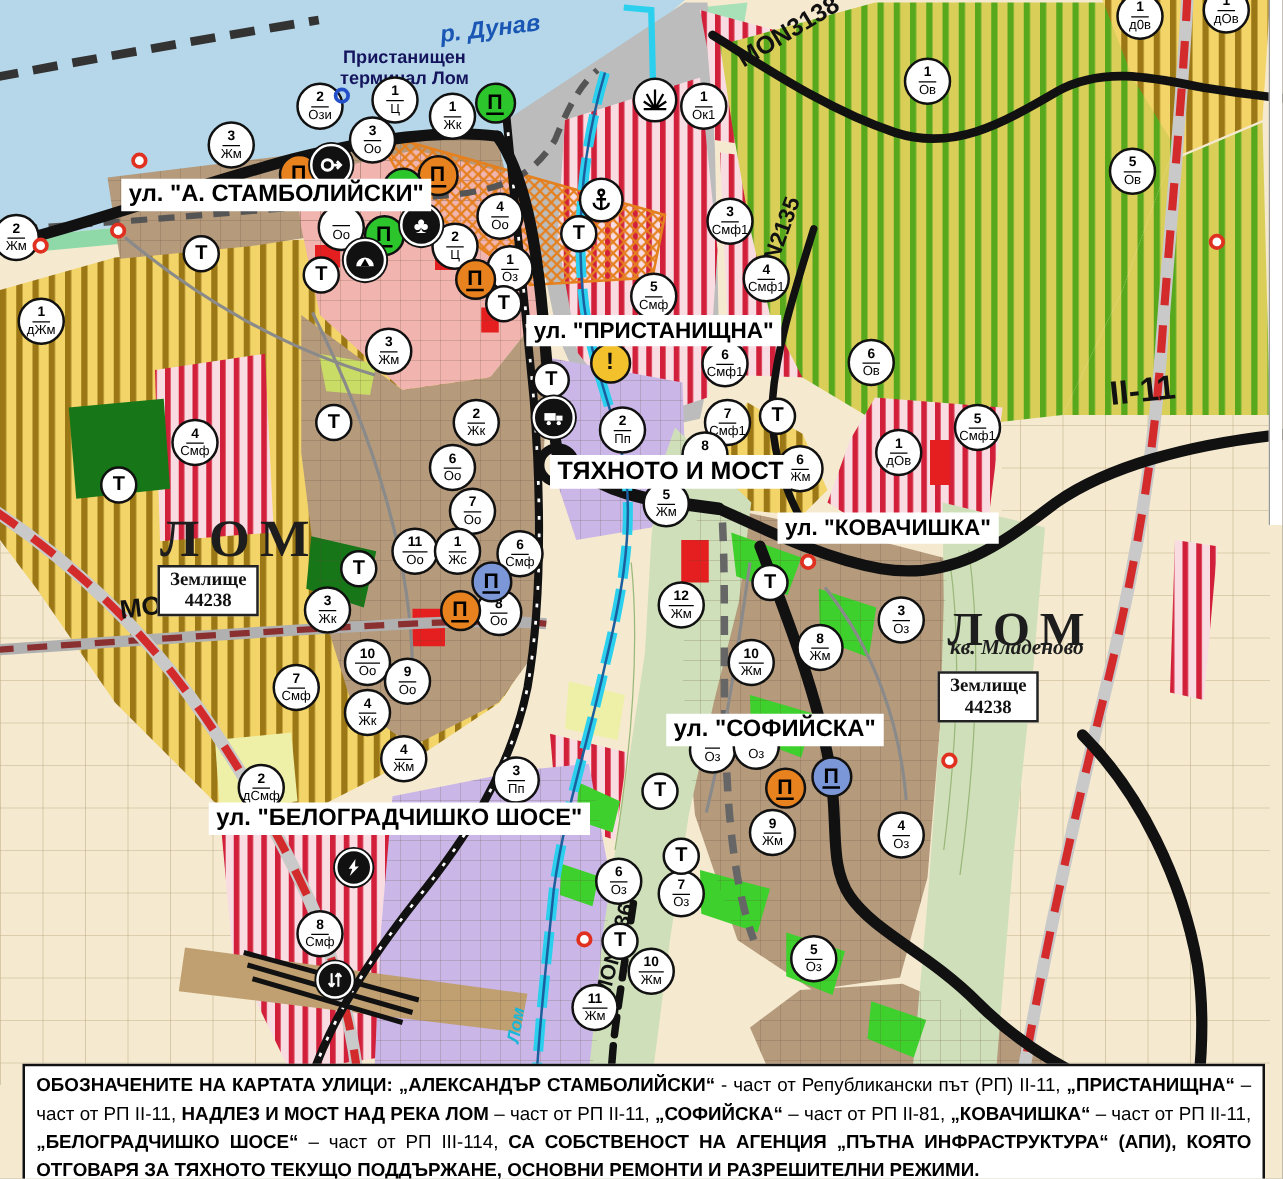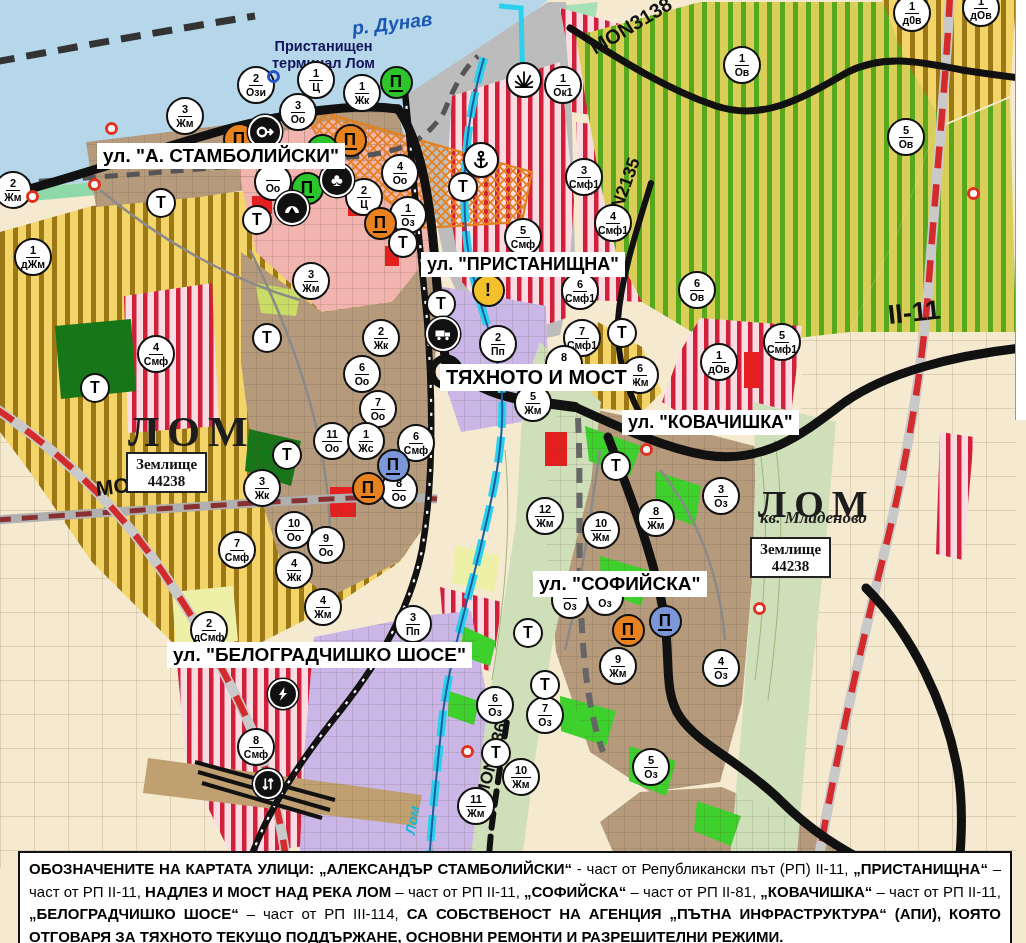--- a/index.html
+++ b/index.html
@@ -24,21 +24,21 @@
   
   .land-box{position:absolute;z-index:13;background:#fff;border:2px solid #222;
     font-family:"Liberation Serif",serif;font-weight:bold;font-size:15px;
     color:#111;text-align:center;line-height:1.1;padding:2px 8px;}
   
   .zmark{position:absolute;z-index:20;width:38px;height:38px;background:#fff;
     border:2px solid #111;border-radius:50%;display:flex;flex-direction:column;
     align-items:center;justify-content:center;box-sizing:border-box;}
   .zmark .zn{font-size:11px;font-weight:bold;line-height:1;color:#000;
     border-bottom:1.4px solid #000;padding:0 4px 1px;}
-  .zmark .zc{font-size:10.5px;font-weight:bold;line-height:1;color:#000;padding-top:1px;}
+  .zmark .zc{font-size:10.5px;font-weight:normal;line-height:1;color:#000;padding-top:1px;}
   .zmark .zc.only{border-top:1.4px solid #000;margin-top:9px;padding-top:2px;}
   .tmark{position:absolute;z-index:20;width:30px;height:30px;background:#fff;
     border:2px solid #111;border-radius:50%;display:flex;align-items:center;
     justify-content:center;font-size:16px;font-weight:bold;color:#000;box-sizing:border-box;}
   
   .poi{position:absolute;z-index:21;border-radius:50%;display:flex;align-items:center;
     justify-content:center;box-sizing:border-box;}
   .poi svg{display:block;}
   .poi.monument{width:33px;height:33px;border:2px solid #111;}
   .poi.monument .mon{font-size:17px;font-weight:bold;color:#000;line-height:1;
@@ -372,21 +372,21 @@
         <span class="zc">Пп</span>
       </div>
       <div class="zmark" style="left: 545px; top: 345px;">
         <span class="zn">8</span>
         <span class="zc">Жм</span>
       </div>
       <div class="zmark" style="left: 514px; top: 384px;">
         <span class="zn">5</span>
         <span class="zc">Жм</span>
       </div>
-      <div class="zmark" style="left: 526px; top: 465px; margin-top: 32px;">
+      <div class="zmark" style="left: 526px; top: 465px;">
         <span class="zn">12</span>
         <span class="zc">Жм</span>
       </div>
       <div class="zmark" style="left: 313px; top: 422px;">
         <span class="zn">11</span>
         <span class="zc">Оо</span>
       </div>
       <div class="zmark" style="left: 347px; top: 422px;">
         <span class="zn">1</span>
         <span class="zc">Жс</span>

